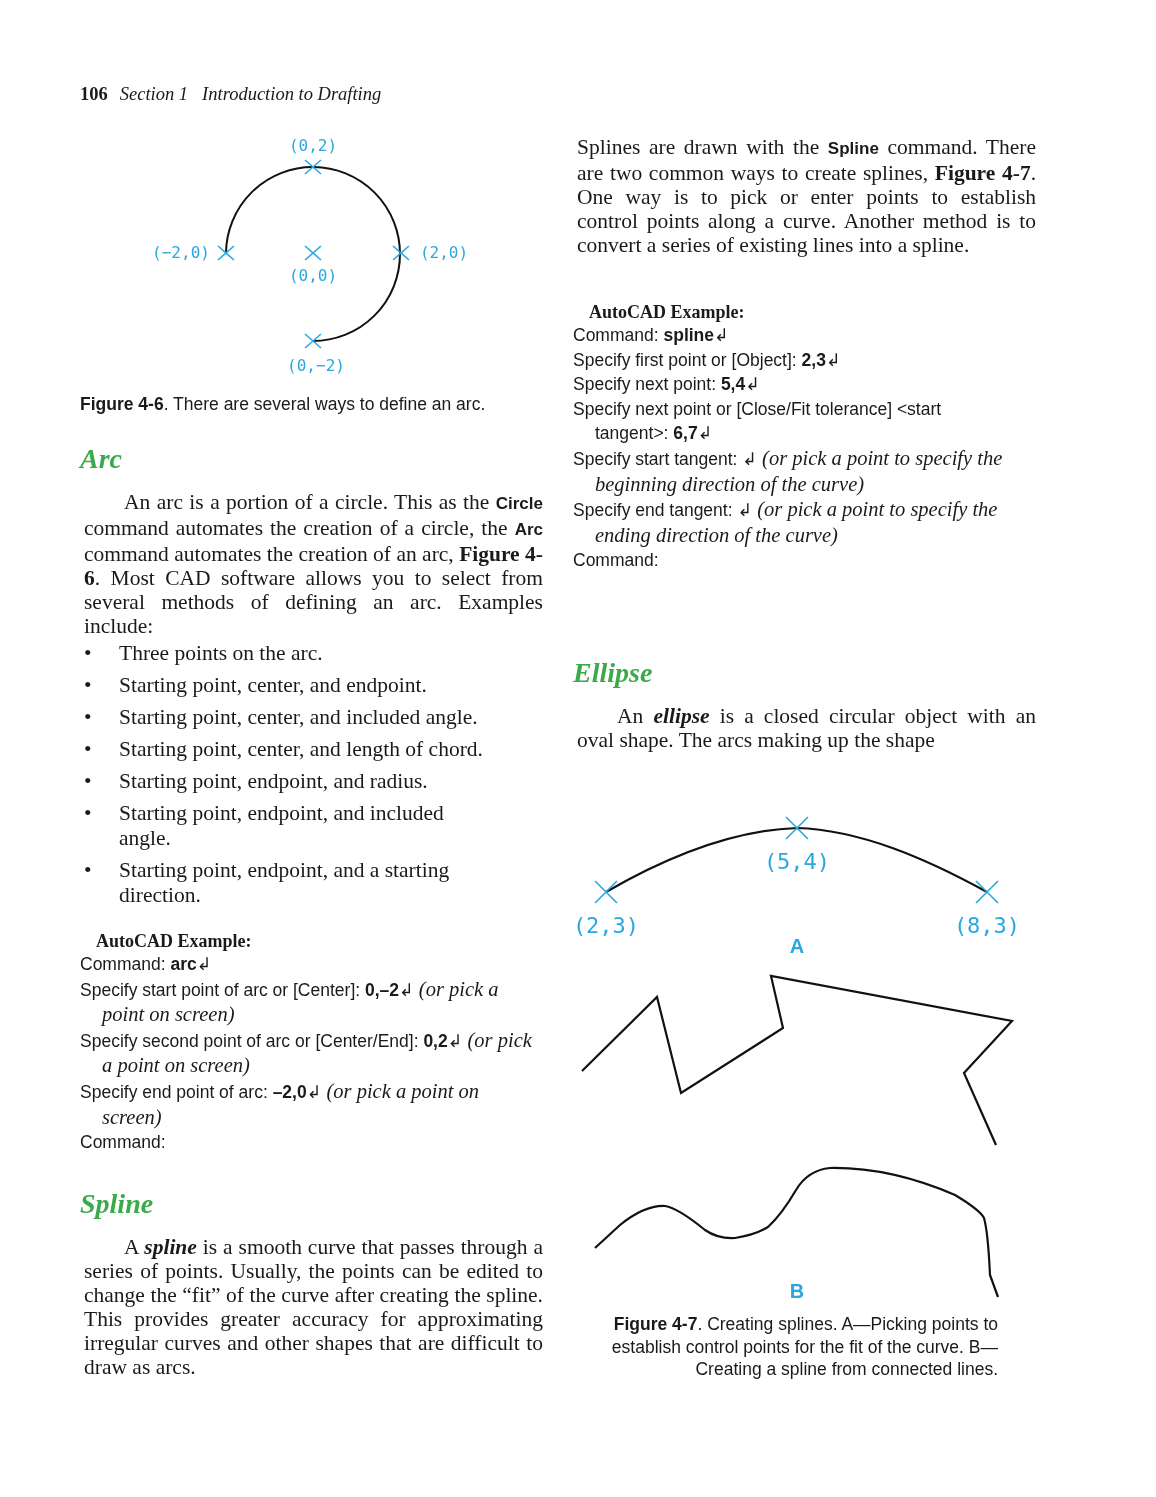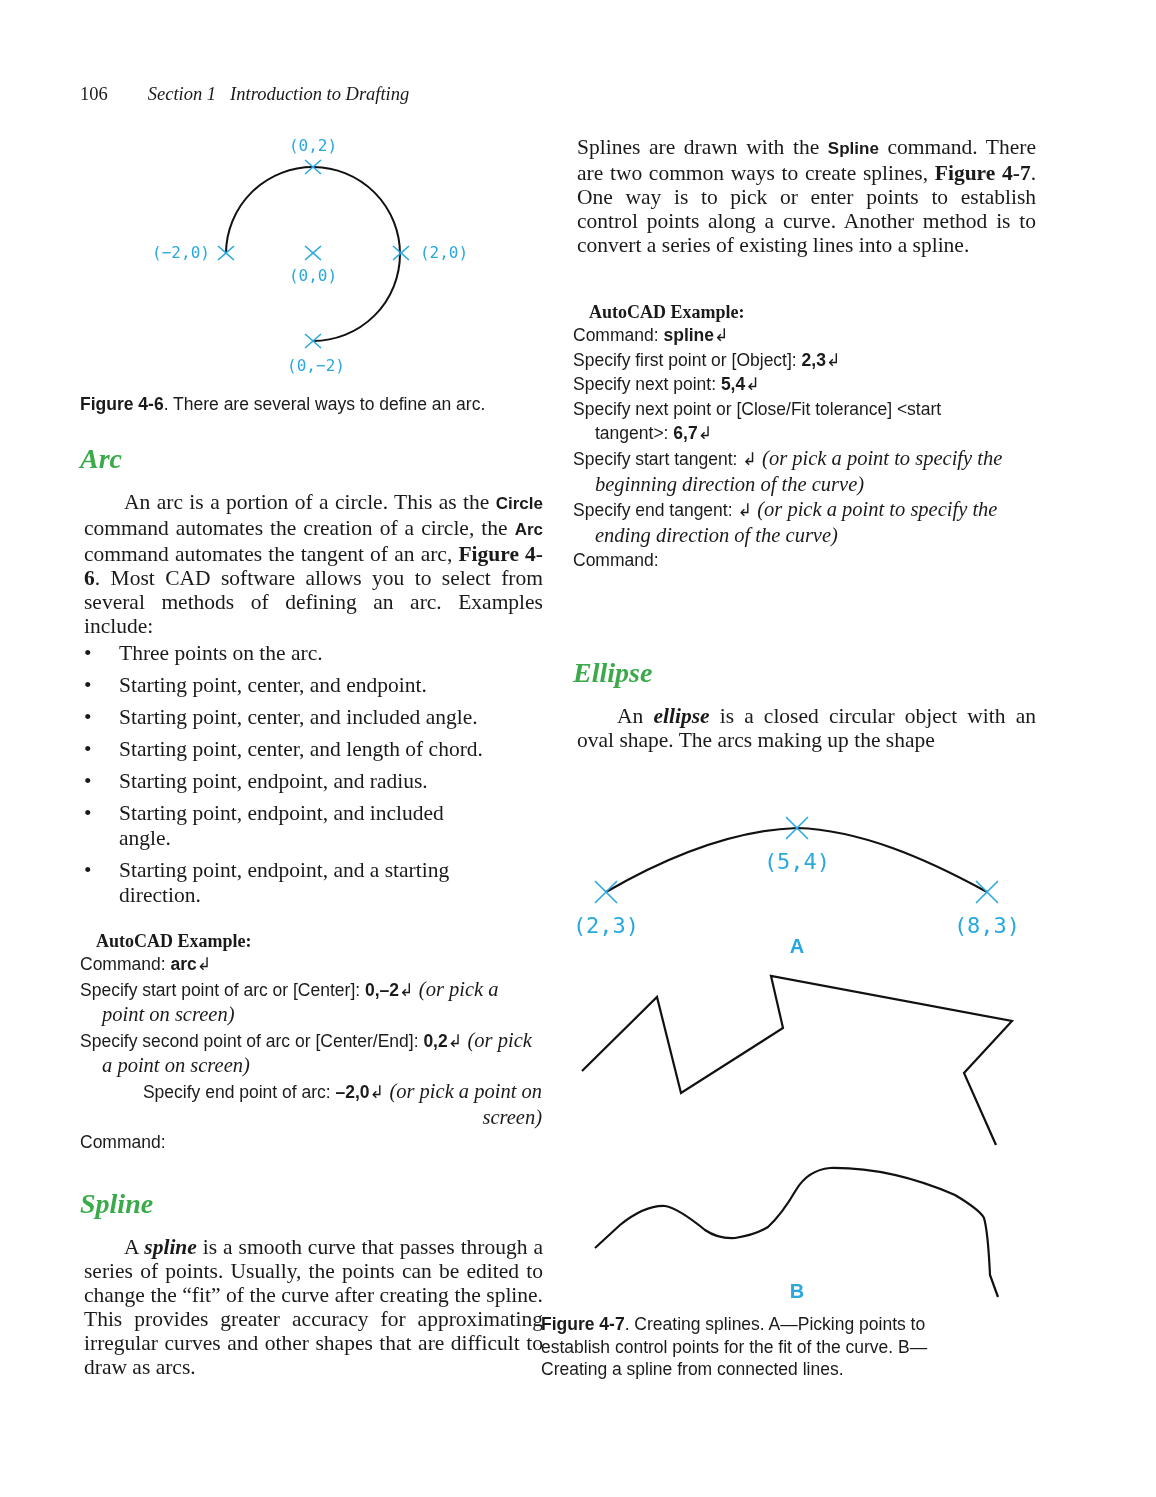--- a/index.html
+++ b/index.html
@@ -3,21 +3,21 @@
 <meta charset="utf-8">
 <style>
   html, body { margin: 0; padding: 0; background: #ffffff; }
   body { width: 1156px; height: 1497px; position: relative; overflow: hidden; color: #1a1a1a; }
   .abs { position: absolute; }
   .serif { font-family: "Liberation Serif", "DejaVu Serif", serif; }
   .sans { font-family: "Liberation Sans", "DejaVu Sans", sans-serif; }
 
   
   .runhead { left: 80px; top: 84px; font-size: 18.5px; }
-  .runhead .pg { font-weight: normal; margin-right: 40px; }
+  .runhead .pg { font-weight: bold; margin-right: 12px; }
   .runhead .sec { font-style: italic; margin-right: 14px; }
   .runhead .ttl { font-style: italic; }
 
   .col { width: 459px; }
   .para { font-size: 21.5px; line-height: 24px; text-align: justify; margin: 4px; }
   .para.indent { text-indent: 40px; }
   .bold-sans { font-family: "Liberation Sans", "DejaVu Sans", sans-serif; font-weight: bold; font-size: 17px; }
   .h2 { color: #3aaa4a; font-style: italic; font-weight: bold; font-size: 28px; margin: 0; }
   .h3 { font-weight: bold; font-size: 18px; margin: 16px; }
 
@@ -60,40 +60,40 @@
   </g>
 </svg>
 
 <p class="abs caption sans" style="left:80px;top:393px;width:470px;">
   <b>Figure 4-6</b><span>. There are several ways to define an arc.</span>
 </p>
 
 <h2 class="abs h2 serif" style="left:80px;top:443px;">Arc</h2>
 
 <p class="abs para indent serif col" style="left:80px;top:486px;">
-  <span>An arc is a portion of a circle. This as the </span><span class="bold-sans">Circle</span><span> command automates the creation of a circle, the </span><span class="bold-sans">Arc</span><span> command automates the tangent of an arc, </span><b>Figure 4-6</b><span>. Most CAD software allows you to select from several methods of defining an arc. Examples include:</span>
+  <span>An arc is a portion of a circle. This as the </span><span class="bold-sans">Circle</span><span> command automates the creation of a circle, the </span><span class="bold-sans">Arc</span><span> command automates the creation of an arc, </span><b>Figure 4-6</b><span>. Most CAD software allows you to select from several methods of defining an arc. Examples include:</span>
 </p>
 
 <ul class="abs bullets serif" style="left:80px;top:641px;width:440px;">
   <li><span class="dot">•</span><span>Three points on the arc.</span></li>
   <li><span class="dot">•</span><span>Starting point, center, and endpoint.</span></li>
   <li><span class="dot">•</span><span>Starting point, center, and included angle.</span></li>
   <li><span class="dot">•</span><span>Starting point, center, and length of chord.</span></li>
   <li><span class="dot">•</span><span>Starting point, endpoint, and radius.</span></li>
   <li style="width:370px;"><span class="dot">•</span><span>Starting point, endpoint, and included angle.</span></li>
   <li style="width:380px;"><span class="dot">•</span><span>Starting point, endpoint, and a starting direction.</span></li>
 </ul>
 
 <h3 class="abs h3 serif" style="left:80px;top:915px;">AutoCAD Example:</h3>
 
 <div class="abs cmd sans" style="left:80px;top:952px;width:460px;">
   <div class="line"><span>Command: </span><b>arc</b><span>↲</span></div>
   <div class="line"><span>Specify start point of arc or [Center]: </span><b>0,–2</b><span>↲</span><span class="it"> (or pick a point on screen)</span></div>
   <div class="line"><span>Specify second point of arc or [Center/End]: </span><b>0,2</b><span>↲</span><span class="it"> (or pick a point on screen)</span></div>
-  <div class="line" style="width:440px;text-align:right;"><span>Specify end point of arc: </span><b>–2,0</b><span>↲</span><span class="it"> (or pick a point on screen)</span></div>
+  <div class="line" style="width:440px;"><span>Specify end point of arc: </span><b>–2,0</b><span>↲</span><span class="it"> (or pick a point on screen)</span></div>
   <div class="line"><span>Command:</span></div>
 </div>
 
 <h2 class="abs h2 serif" style="left:80px;top:1188px;">Spline</h2>
 
 <p class="abs para indent serif col" style="left:80px;top:1231px;">
   <span>A </span><b><i>spline</i></b><span> is a smooth curve that passes through a series of points. Usually, the points can be edited to change the “fit” of the curve after creating the spline. This provides greater accuracy for approximating irregular curves and other shapes that are difficult to draw as arcs.</span>
 </p>
 
 <p class="abs para serif col" style="left:573px;top:131px;">
@@ -132,15 +132,15 @@
     <text x="987" y="933" text-anchor="middle">(8,3)</text>
   </g>
   <text x="797" y="953" text-anchor="middle" fill="#29a8e0" font-size="20" font-weight="bold" style="font-family:'Liberation Sans','DejaVu Sans',sans-serif;">A</text>
 
   <polyline points="582,1071 657,997 681,1093 783,1028 771,976 1012,1021 964,1073 996,1145" fill="none" stroke="#111" stroke-width="2.2"></polyline>
 
   <path d="M 595 1248 L 620 1225 Q 645 1205 665 1206 Q 678 1208 705 1230 Q 718 1239 735 1238 Q 755 1235 768 1227 Q 782 1214 796 1190 Q 808 1170 830 1168 Q 890 1167 955 1195 Q 980 1210 984 1218 Q 988 1232 990 1275 L 998 1297" fill="none" stroke="#111" stroke-width="2.2"></path>
   <text x="797" y="1298" text-anchor="middle" fill="#29a8e0" font-size="20" font-weight="bold" style="font-family:'Liberation Sans','DejaVu Sans',sans-serif;">B</text>
 </svg>
 
-<p class="abs caption sans" style="left:541px;top:1313px;width:425px;">
+<p class="abs caption sans" style="left:573px;top:1313px;width:425px;text-align:right;">
   <b>Figure 4-7</b><span>. Creating splines. A—Picking points to establish control points for the fit of the curve. B—Creating a spline from connected lines.</span>
 </p>
 
 </body></html>

